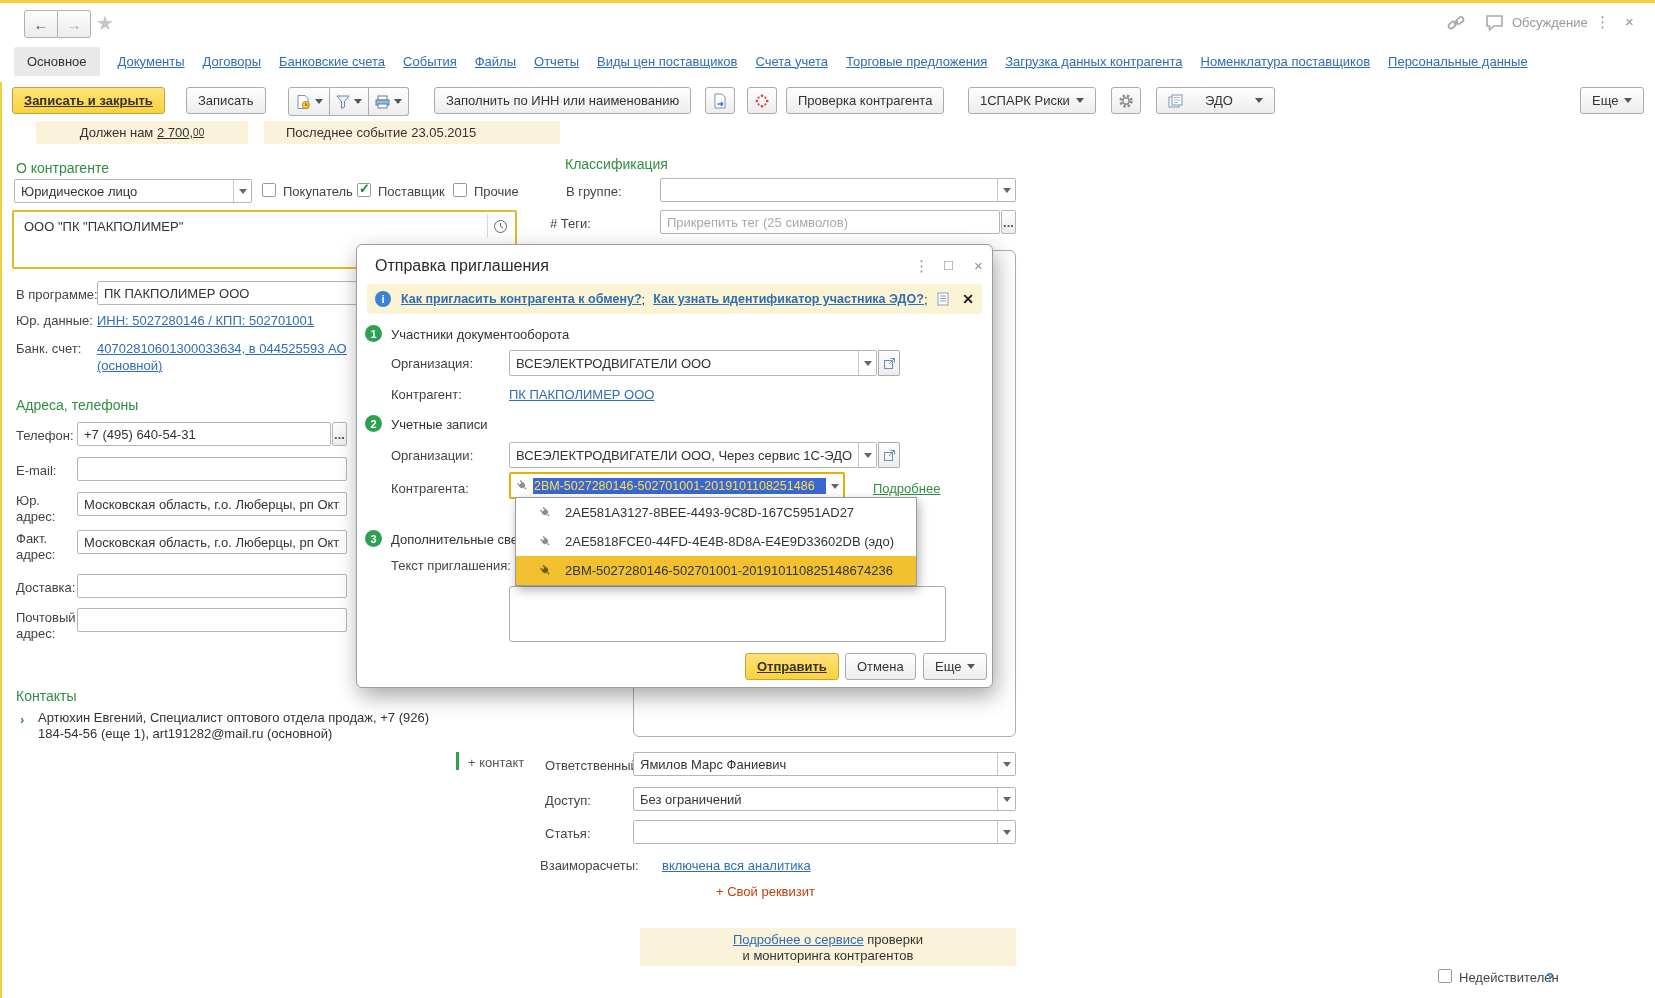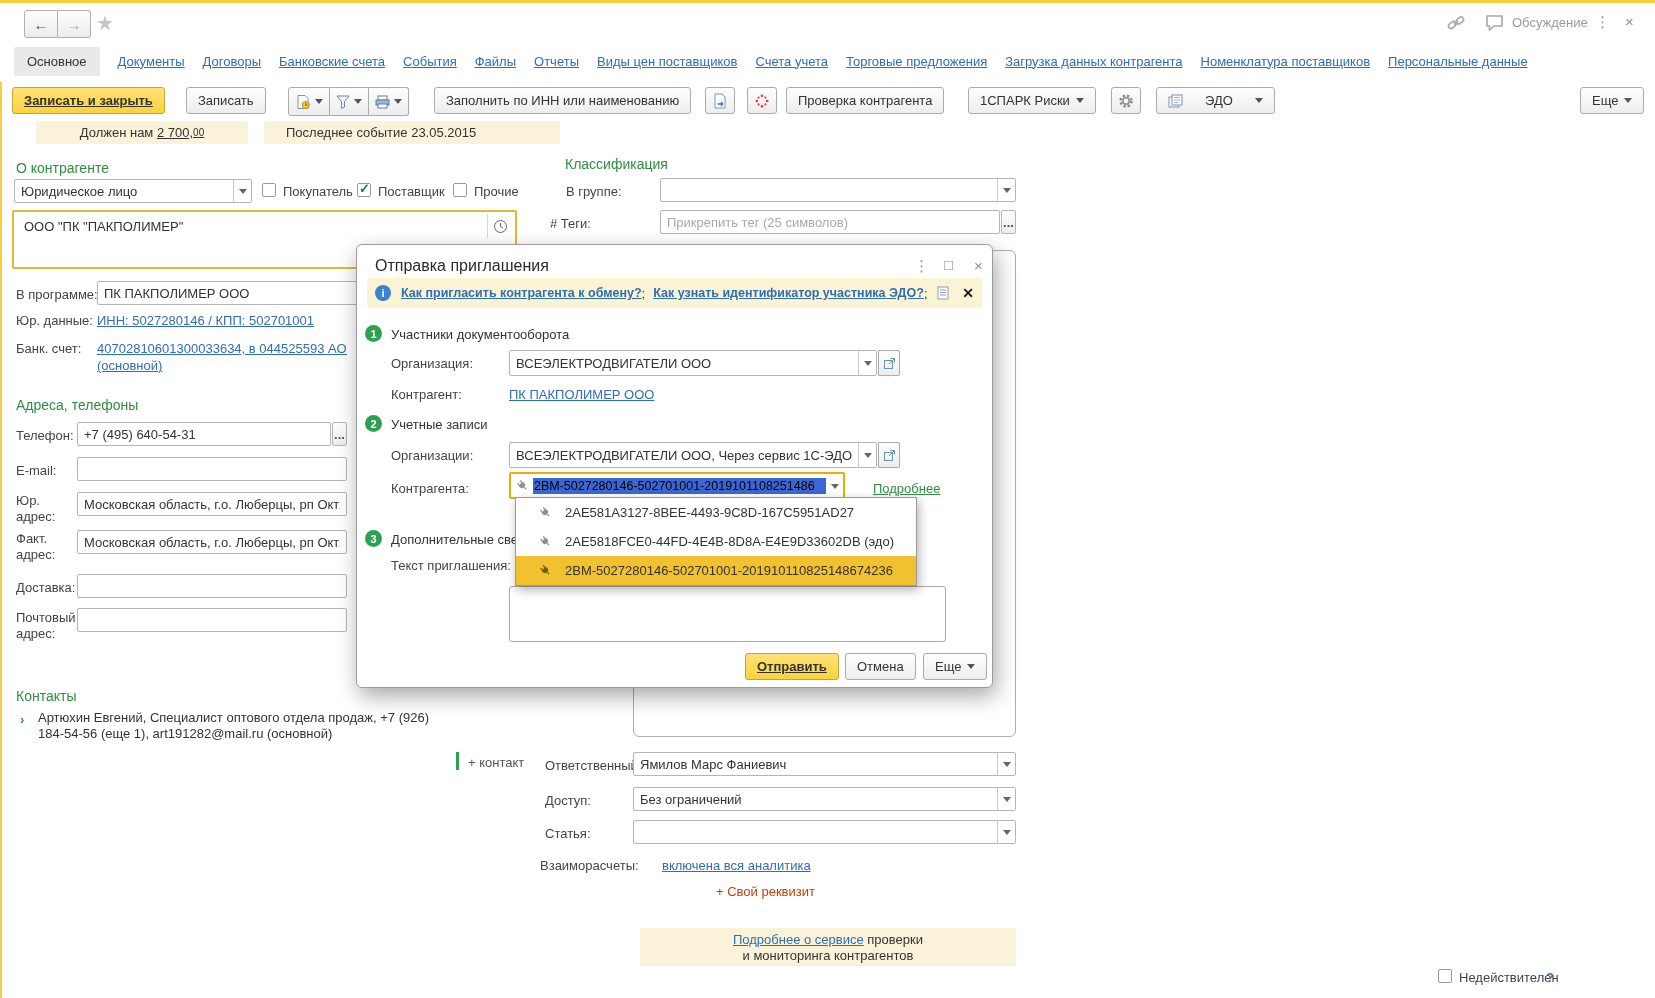--- a/index.html
+++ b/index.html
@@ -69,21 +69,21 @@
   .mtitle{font-size:16px;color:#2b2b2b;white-space:nowrap;}
   .hintbar{background:#fbf4d4;border-radius:3px;display:flex;align-items:center;padding:0 8px;height:30px;}
   .hlink{color:#2f6db8;text-decoration:underline;font-weight:bold;font-size:12.5px;cursor:pointer;white-space:nowrap;}
   .icirc{width:16px;height:16px;border-radius:50%;background:#3b82d0;color:#fff;font-weight:bold;
          font-size:11px;display:flex;align-items:center;justify-content:center;flex:none;}
   .icirc::after{content:"i";}
   .ncirc{width:17px;height:17px;border-radius:50%;background:#2ea052;color:#fff;font-size:11px;font-weight:bold;
          display:flex;align-items:center;justify-content:center;}
   .ycombo{border:2px solid #e2b007;border-radius:2px;height:27px;display:flex;align-items:center;
           background:#fff;padding:0 0 0 4px;overflow:hidden;}
-  .sel{background:#3a67d3;color:#000000;white-space:nowrap;overflow:hidden;flex:1;font-size:12.5px;padding:1px 1px;}
+  .sel{background:#3a67d3;color:#fde047;white-space:nowrap;overflow:hidden;flex:1;font-size:12.5px;padding:1px 1px;}
   .dropdown{background:#fff;border:1px solid #9a9a9a;box-shadow:2px 4px 10px rgba(0,0,0,.3);z-index:30;}
   .drow{height:29px;display:flex;align-items:center;padding-left:22px;gap:12px;white-space:nowrap;cursor:pointer;}
   .drow.hl{background:#f2c12f;}
   .xbold{color:#1a1a1a;font-weight:bold;font-size:14px;cursor:pointer;}
   .ta{border:1px solid #ababab;border-radius:3px;background:#fff;}
   svg{display:block;}
 </style>
 </head>
 <body>
 
@@ -328,21 +328,21 @@
   <div class="abs cb" style="left:1438px;top:969px;"></div>
   <div class="abs lbl" style="left:1459px;top:970px;">Недействителен</div>
   <div class="abs" style="left:1546px;top:970px;color:#2f6db8;font-weight:bold;">?</div>
 
   <div class="abs modal">
     <div class="abs mtitle" style="left:18px;top:12px;">Отправка приглашения</div>
     <div class="abs wctl" style="left:557px;top:12px;">⋮</div>
     <div class="abs wctl" style="left:587px;top:11px;">□</div>
     <div class="abs wctl" style="left:617px;top:12px;">×</div>
 
-    <div class="abs hintbar" style="left:10px;top:33px;width:615px;">
+    <div class="abs hintbar" style="left:10px;top:39px;width:615px;">
       <span class="icirc"></span>
       <span class="hlink" style="margin-left:10px;">Как пригласить контрагента к обмену?</span>
       <span>;</span>
       <span class="hlink" style="margin-left:8px;">Как узнать идентификатор участника ЭДО?</span>
       <span>;</span>
       <span style="flex:1;"></span>
       <span style="margin-right:12px;">
         <svg width="14" height="14">
             <rect x="2" y="1" width="10" height="12" fill="#fff" stroke="#8aa0bd"></rect>
             <path d="M4 4h6M4 6.5h6M4 9h6" stroke="#8aa0bd"></path>

